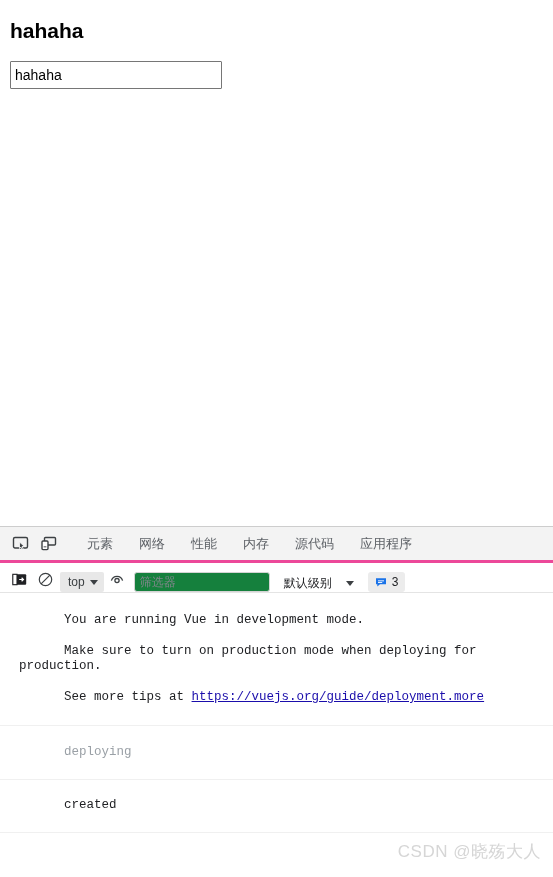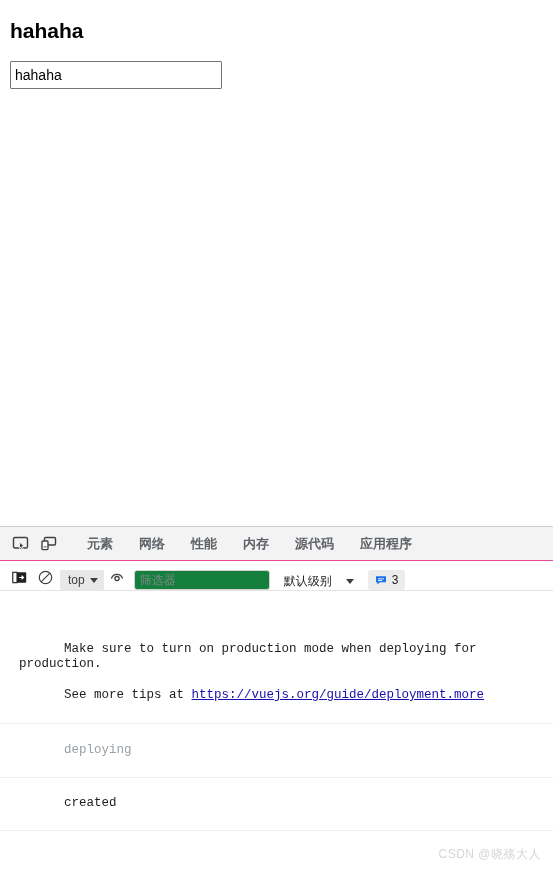--- a/index.html
+++ b/index.html
@@ -62,26 +62,25 @@
     box-sizing: border-box;
     display: flex;
     flex-direction: column;
   }
 
   
   #dt-tabbar {
     height: 33px;
     min-height: 33px;
     background: #f3f3f3;
-    border-bottom: 1px solid #ec4899;
+    border-bottom: 3px solid #ec4899;
     display: flex;
     align-items: stretch;
     position: relative;
     overflow: hidden;
-    font-weight: bold;
   }
   .dt-icon-btn {
     width: 28px;
     display: flex;
     align-items: center;
     justify-content: center;
     cursor: pointer;
     flex: 0 0 auto;
   }
   .dt-icon-btn:first-child { margin-left: 6px; }
@@ -216,21 +215,21 @@
     color: #1a0dab;
     text-decoration: underline;
     cursor: pointer;
   }
 
   
   #watermark {
     position: absolute;
     right: 12px;
     bottom: 14px;
-    font-size: 12px;
+    font-size: 17px;
     color: #d6d6d6;
     letter-spacing: 0.5px;
     user-select: none;
   }
 </style>
 </head>
 <body>
 
 <div id="page-area">
   <h1 id="page-heading">hahaha</h1>
@@ -311,21 +310,21 @@
         <rect x="3.0" y="4.4" width="6" height="0.9" fill="#ffffff"></rect>
         <rect x="3.0" y="6.1" width="4.2" height="0.9" fill="#ffffff"></rect>
       </svg>
       <span>3</span>
     </div>
   </div>
 
   <div id="console-body">
 
     <div class="log-row warn-block">
-      <br>
+      <span>You are running Vue in development mode.</span><br>
       <span>Make sure to turn on production mode when deploying for production.</span><br>
       <span>See more tips at </span><span class="log-link">https://vuejs.org/guide/deployment.more</span>
     </div>
 
 
     <div class="log-row dim">
       <span>deploying</span>
     </div>
 
     <div class="log-row">

